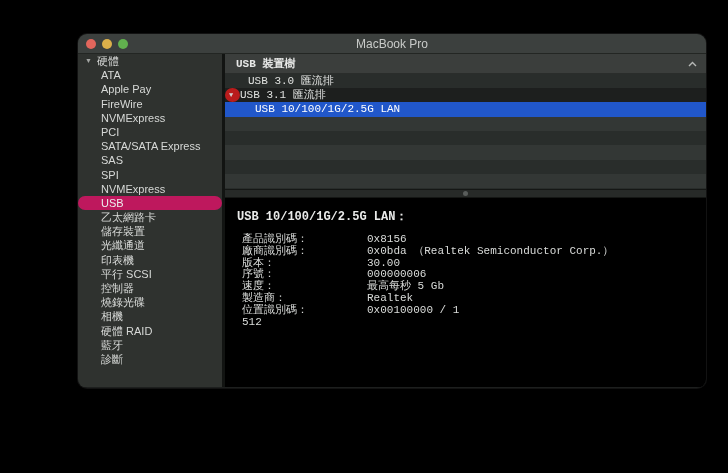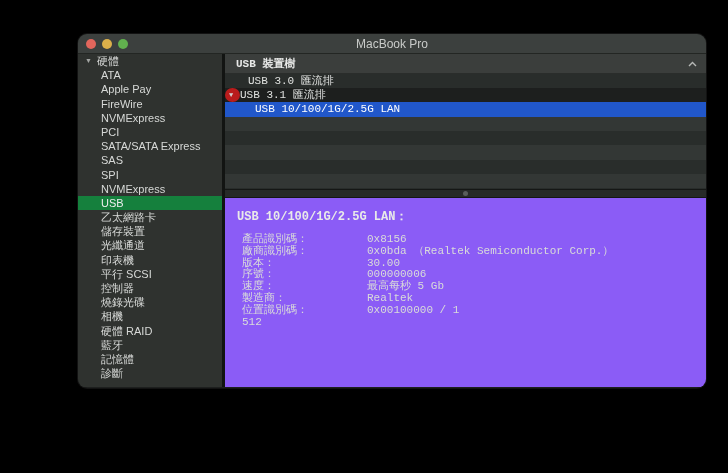--- a/index.html
+++ b/index.html
@@ -17,21 +17,21 @@
   .light.yellow { background:#dcb04a; }
   .light.green  { background:#61b14e; }
 
   .body { display:flex; height:333px; }
 
   
   .sidebar { width:147px; background:#2f322f; border-right:3px solid #121412; overflow:hidden; }
   .srow { height:14.2px; line-height:14.2px; font-size:11px; color:#d7d9d7;
           padding-left:23px; white-space:nowrap; cursor:default; }
   .srow.root { padding-left:7px; }
-  .srow.selected { background:#15803d; color:#eceded; }
+  .srow.selected { background:#be185d; color:#eceded;border-radius:7px; }
   .tri { display:inline-block; font-size:7px; color:#a3a5a3; margin-right:5px;
          vertical-align:2px; }
 
   
   .panel { flex:1; display:flex; flex-direction:column; background:#1d1f1e;font-family:Liberation Mono, monospace; }
   .tree-header { height:20px; background:#3b3e3c; border-bottom:1px solid #2a2d2b;
                  display:flex; align-items:center; padding:0 9px 0 11px;
                  font-size:11px; font-weight:bold; color:#e7e8e7; }
   .tree-header .spacer { flex:1; }
   .chev { display:flex; align-items:center; }
@@ -45,21 +45,21 @@
   .trow.selected { background:#2157ca; color:#ffffff; }
   .tree-fill { height:72.4px;
        background:repeating-linear-gradient(to bottom,#333735 0 14.2px,#292d2b 14.2px 28.4px); }
 
   .splitter { height:9px; background:#272a28; border-top:1px solid #151715;
               border-bottom:1px solid #151715; position:relative; cursor:row-resize; }
   .splitter .dot { position:absolute; left:50%; top:50%; width:5px; height:5px;
                    margin:-2.5px 0 0 -2.5px; border-radius:50%; background:#595d5b; }
 
   
-  .details { flex:1; background:#8b5cf6; padding:10px 16px 0 12px; overflow:hidden; }
+  .details { flex:1; background:#000000; padding:10px 16px 0 12px; overflow:hidden; }
   .dtitle { font-size:12px; font-weight:bold; color:#e9eae9; margin-bottom:9px; }
   .drow { display:flex; margin-left:5px; font-size:11px; line-height:11.8px; color:#d9dbd9; }
   .dlabel { min-width:125px; white-space:nowrap; }
   .dvalue { white-space:nowrap; }
 </style>
 </head>
 <body>
 
 <div class="window">
 
@@ -89,21 +89,20 @@
       <div class="srow">乙太網路卡</div>
       <div class="srow">儲存裝置</div>
       <div class="srow">光纖通道</div>
       <div class="srow">印表機</div>
       <div class="srow">平行 SCSI</div>
       <div class="srow">控制器</div>
       <div class="srow">燒錄光碟</div>
       <div class="srow">相機</div>
       <div class="srow">硬體 RAID</div>
       <div class="srow">藍牙</div>
-      <div class="srow">記憶體</div>
       <div class="srow">診斷</div>
     </div>
 
     <div class="panel">
 
       <div class="tree-header">
         <span>USB 裝置樹</span>
         <span class="spacer"></span>
         <span class="chev">
           <svg width="9" height="6" viewBox="0 0 9 6">

